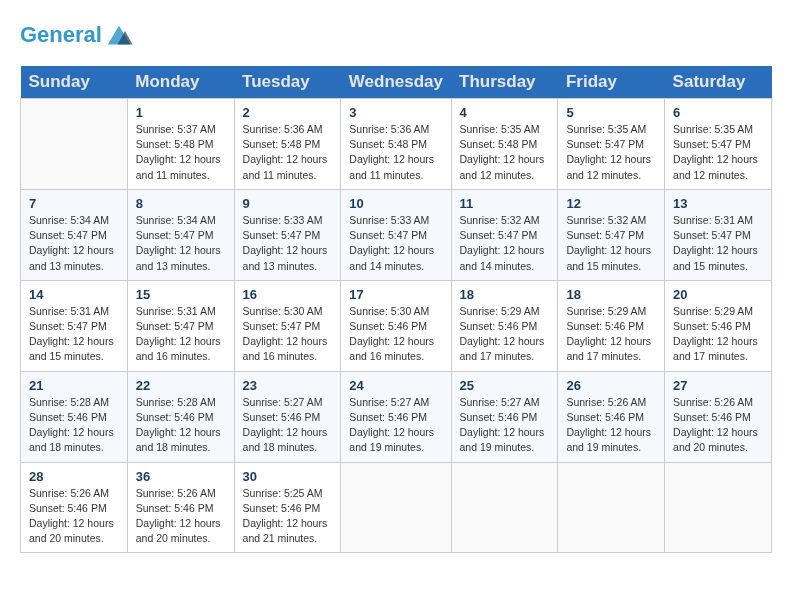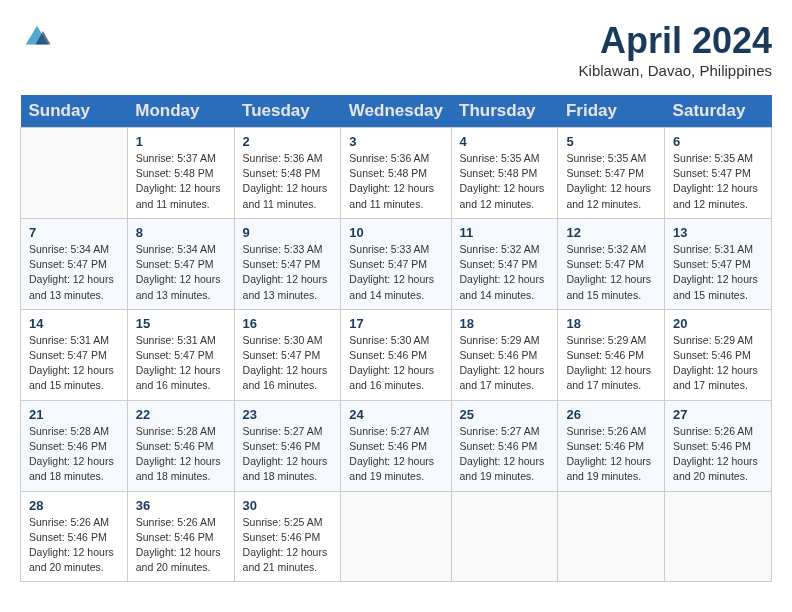--- a/index.html
+++ b/index.html
@@ -85,30 +85,29 @@
       background: #f9f9f9;
     }
   </style>
 </head>
 <body>
 
 <div class="header">
   <div class="logo">
     <div>
       <div style="display:flex;align-items:center;">
+        <div class="logo-text">
+          <span>General</span>
+        </div>
         <svg class="logo-icon" viewBox="0 0 40 35" xmlns="http://www.w3.org/2000/svg">
           <polygon points="5,30 20,5 35,30" fill="#3399cc" opacity="0.85"></polygon>
           <polygon points="18,30 28,12 38,30" fill="#1a3a5c" opacity="0.7"></polygon>
         </svg>
       </div>
     </div>
-  </div>
-  <div class="title-block">
-    <div class="month-title">April 2024</div>
-    <div class="location">Kiblawan, Davao, Philippines</div>
   </div>
 </div>
 
 <table>
   <thead>
     <tr id="header-row">
         <th>Sunday</th>
         <th>Monday</th>
         <th>Tuesday</th>
         <th>Wednesday</th>

